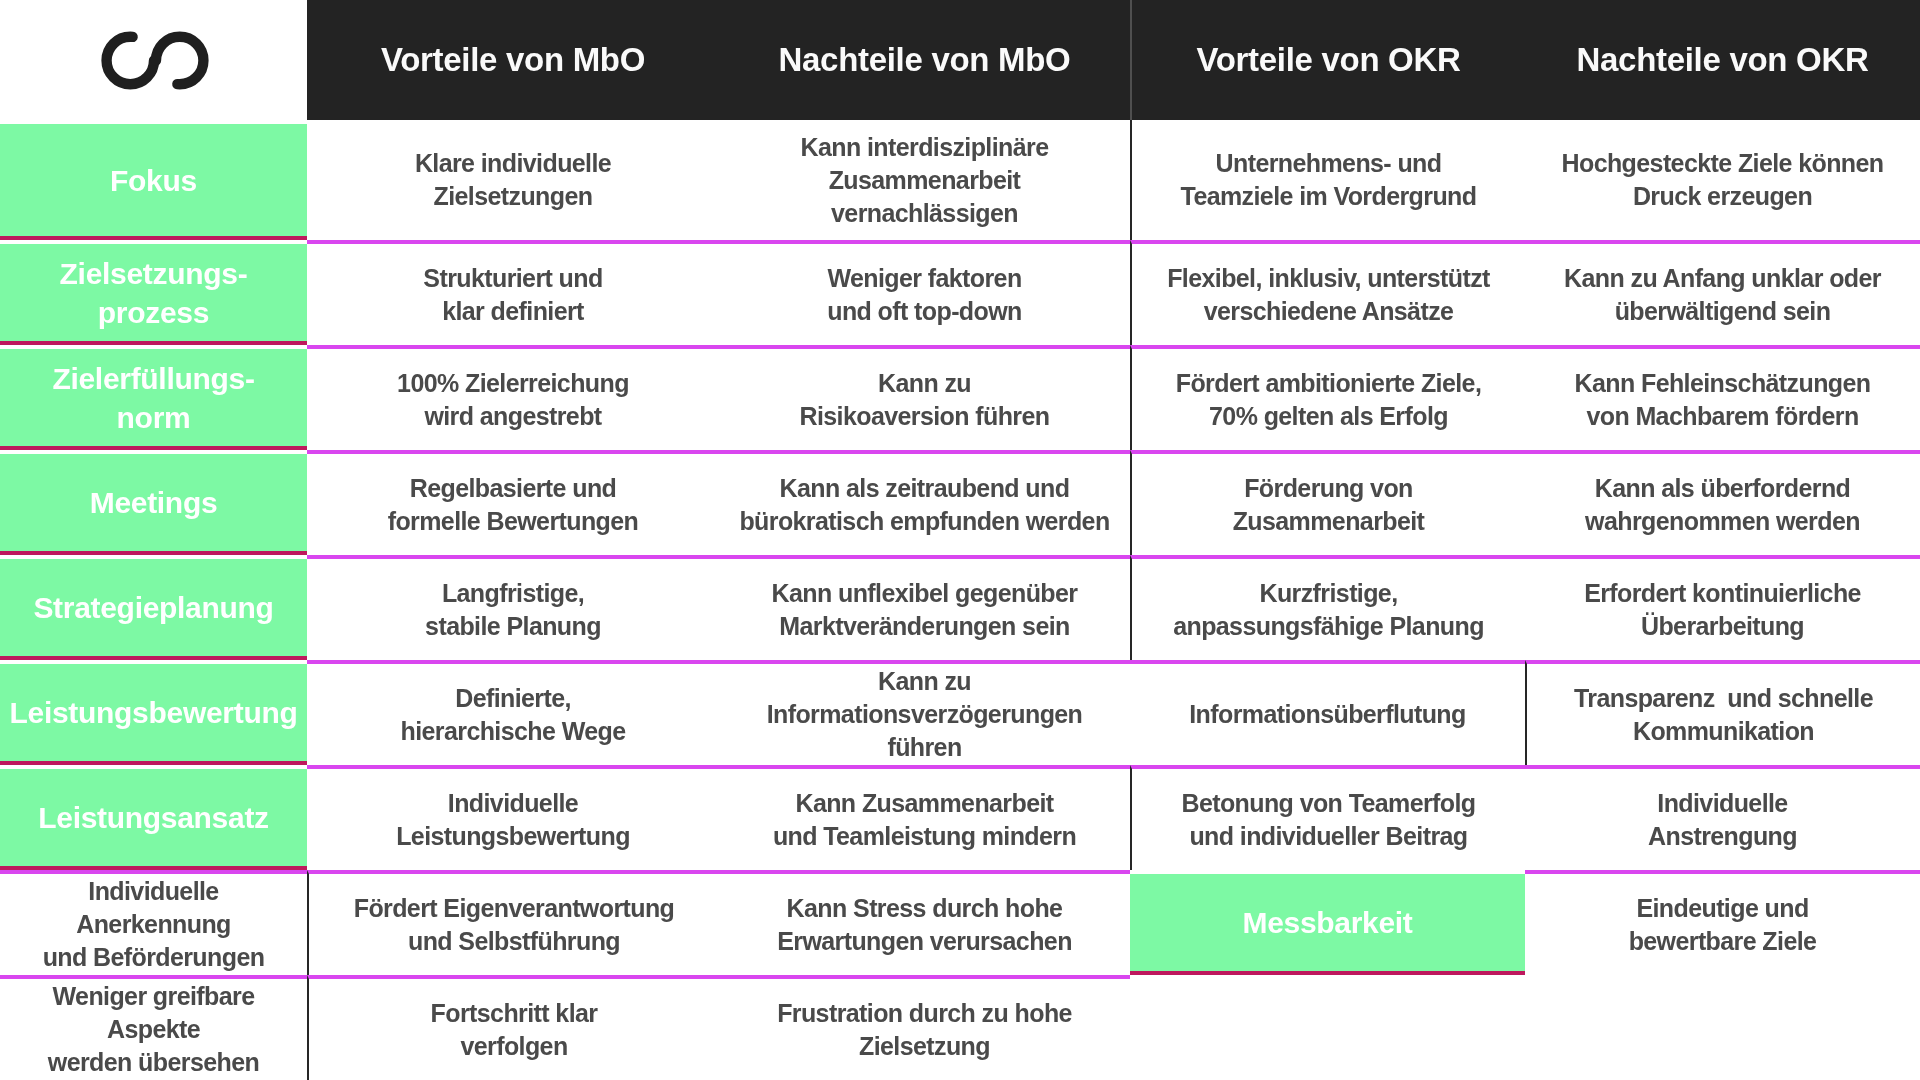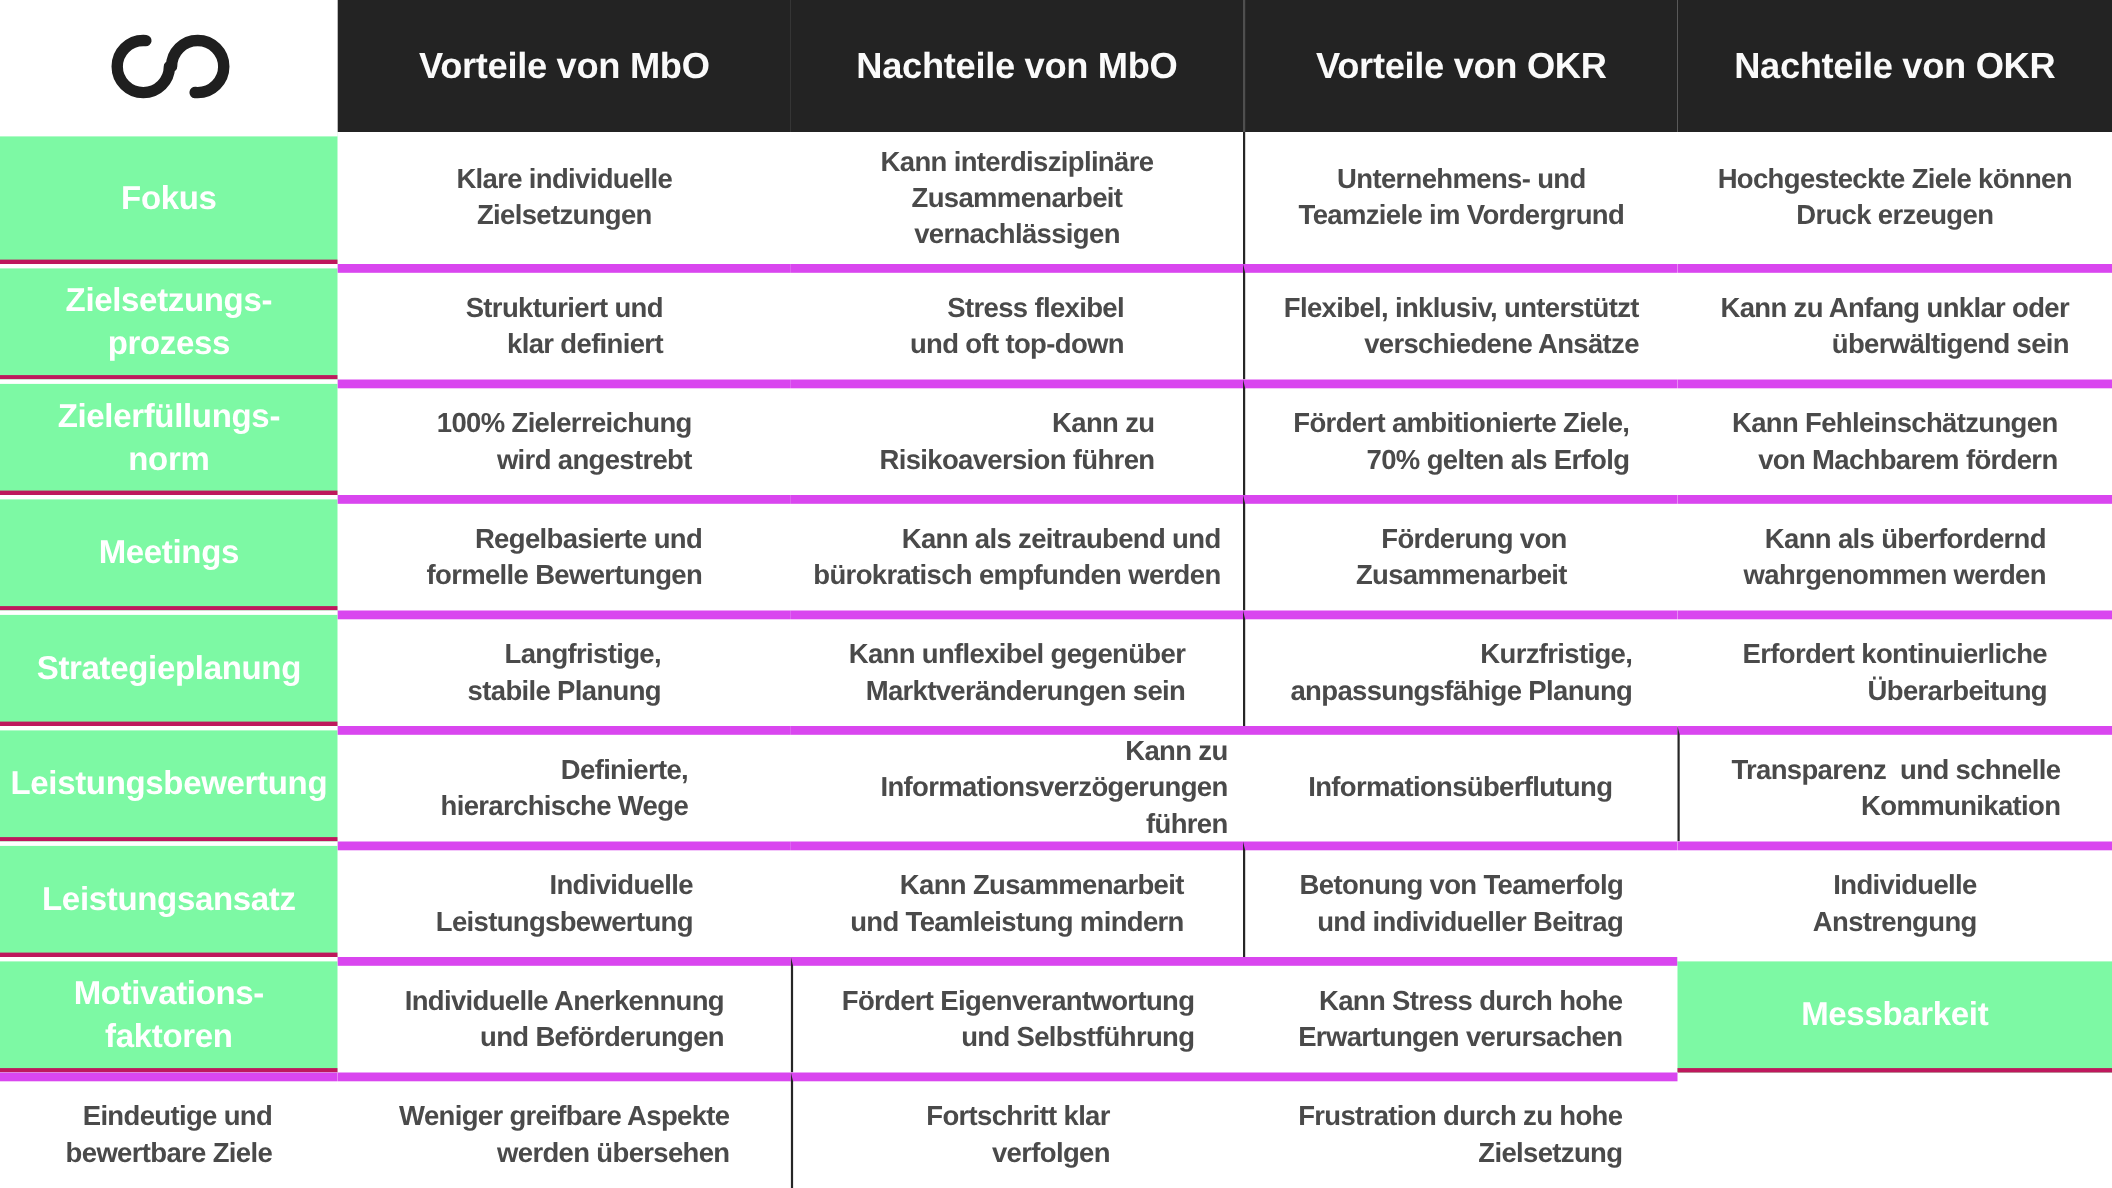--- a/index.html
+++ b/index.html
@@ -52,21 +52,21 @@
     color:#4a4a4a;
     font-weight:700;
     font-size:25px;
     letter-spacing:-0.6px;
     line-height:33px;
     display:flex;align-items:center;justify-content:center;
     text-align:center;
     white-space:pre-line;
     padding:0 14px;
   }
-  .body-cell.lined{border-top:8px solid #d946ef;text-align:right;}
+  .body-cell.lined{border-top:4px solid #d946ef;}
   .body-cell.divided{border-left:2px solid #262626;}
 
   .logo-svg{display:block;}
 </style>
 </head>
 <body>
 
 <div class="table">
   <div class="logo-cell">
     <svg class="logo-svg" width="170" height="87" viewBox="0 0 172 88" fill="none" xmlns="http://www.w3.org/2000/svg">
@@ -85,21 +85,21 @@
     <div class="body-cell">Kann interdisziplinäre
 Zusammenarbeit vernachlässigen</div>
     <div class="body-cell divided">Unternehmens- und
 Teamziele im Vordergrund</div>
     <div class="body-cell">Hochgesteckte Ziele können
 Druck erzeugen</div>
     <div class="label-cell">Zielsetzungs-
 prozess</div>
     <div class="body-cell lined">Strukturiert und
 klar definiert</div>
-    <div class="body-cell lined">Stress flexibel
+    <div class="body-cell lined">Weniger faktoren
 und oft top-down</div>
     <div class="body-cell lined divided">Flexibel, inklusiv, unterstützt
 verschiedene Ansätze</div>
     <div class="body-cell lined">Kann zu Anfang unklar oder
 überwältigend sein</div>
     <div class="label-cell">Zielerfüllungs-
 norm</div>
     <div class="body-cell lined">100% Zielerreichung
 wird angestrebt</div>
     <div class="body-cell lined">Kann zu
@@ -136,22 +136,20 @@
 Kommunikation</div>
     <div class="label-cell">Leistungsansatz</div>
     <div class="body-cell lined">Individuelle
 Leistungsbewertung</div>
     <div class="body-cell lined">Kann Zusammenarbeit
 und Teamleistung mindern</div>
     <div class="body-cell lined divided">Betonung von Teamerfolg
 und individueller Beitrag</div>
     <div class="body-cell lined">Individuelle
 Anstrengung</div>
-    <div class="label-cell">Motivations-
-faktoren</div>
     <div class="body-cell lined">Individuelle Anerkennung
 und Beförderungen</div>
     <div class="body-cell lined divided">Fördert Eigenverantwortung
 und Selbstführung</div>
     <div class="body-cell lined">Kann Stress durch hohe
 Erwartungen verursachen</div>
     <div class="label-cell">Messbarkeit</div>
     <div class="body-cell lined">Eindeutige und
 bewertbare Ziele</div>
     <div class="body-cell lined">Weniger greifbare Aspekte

